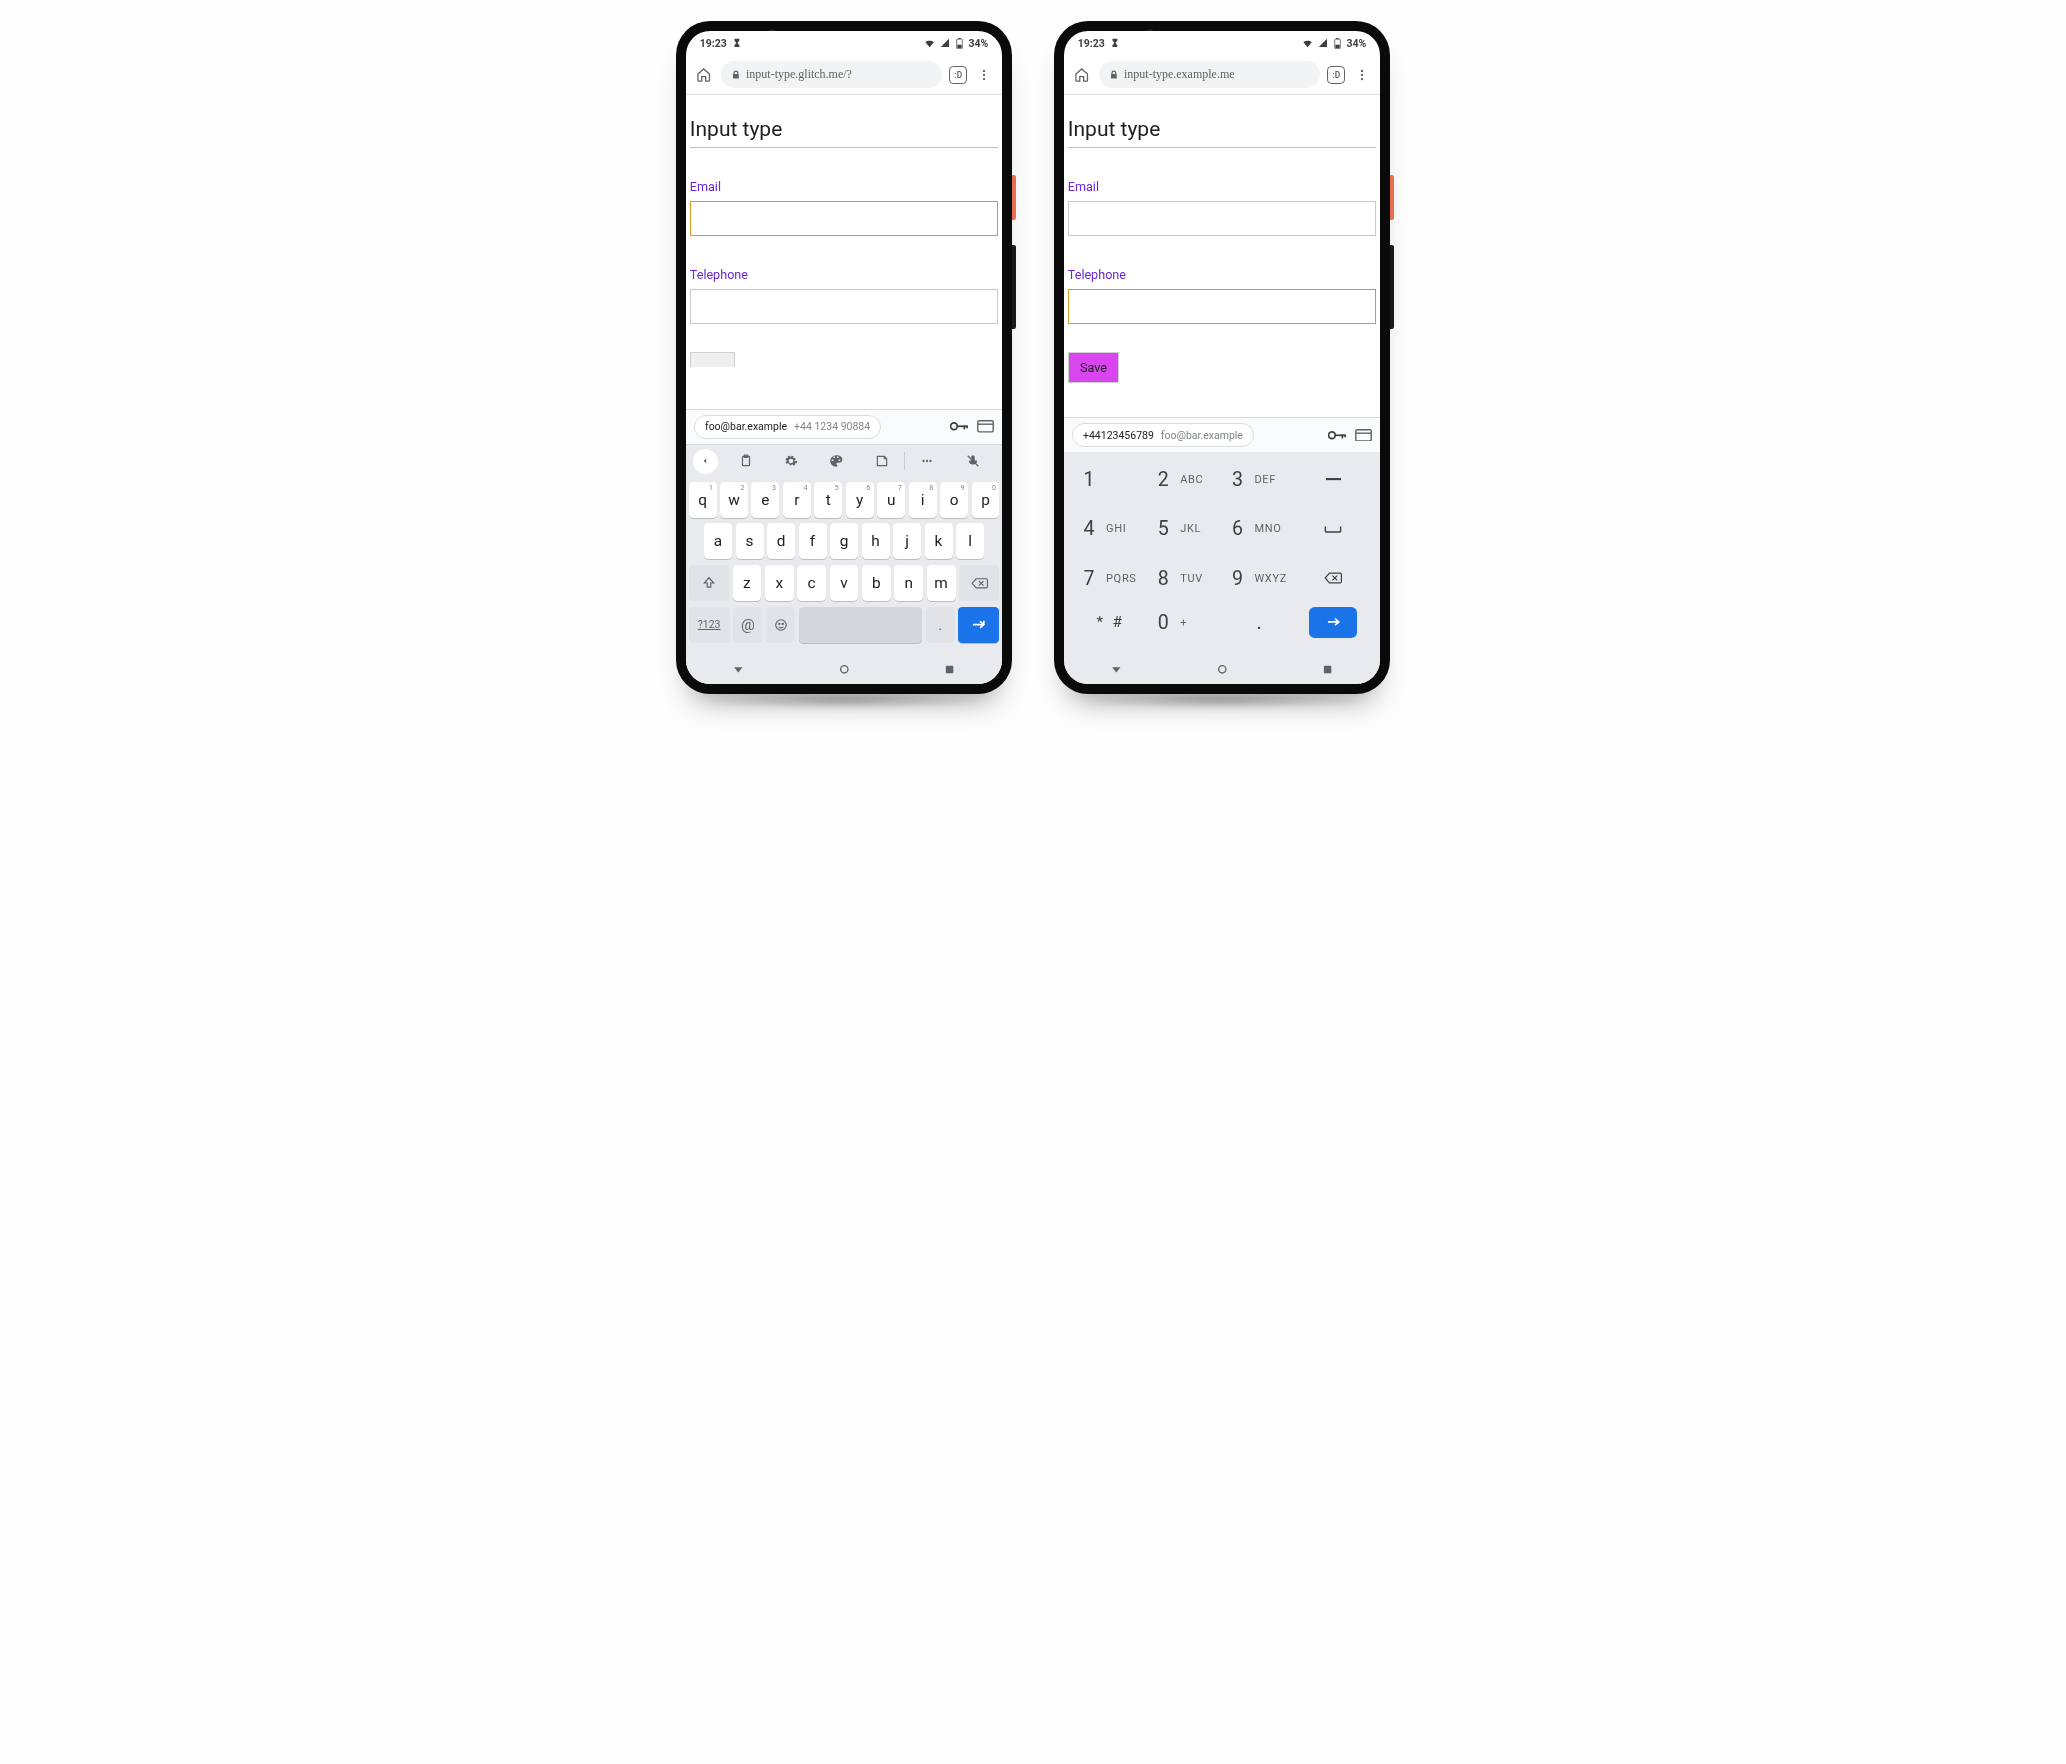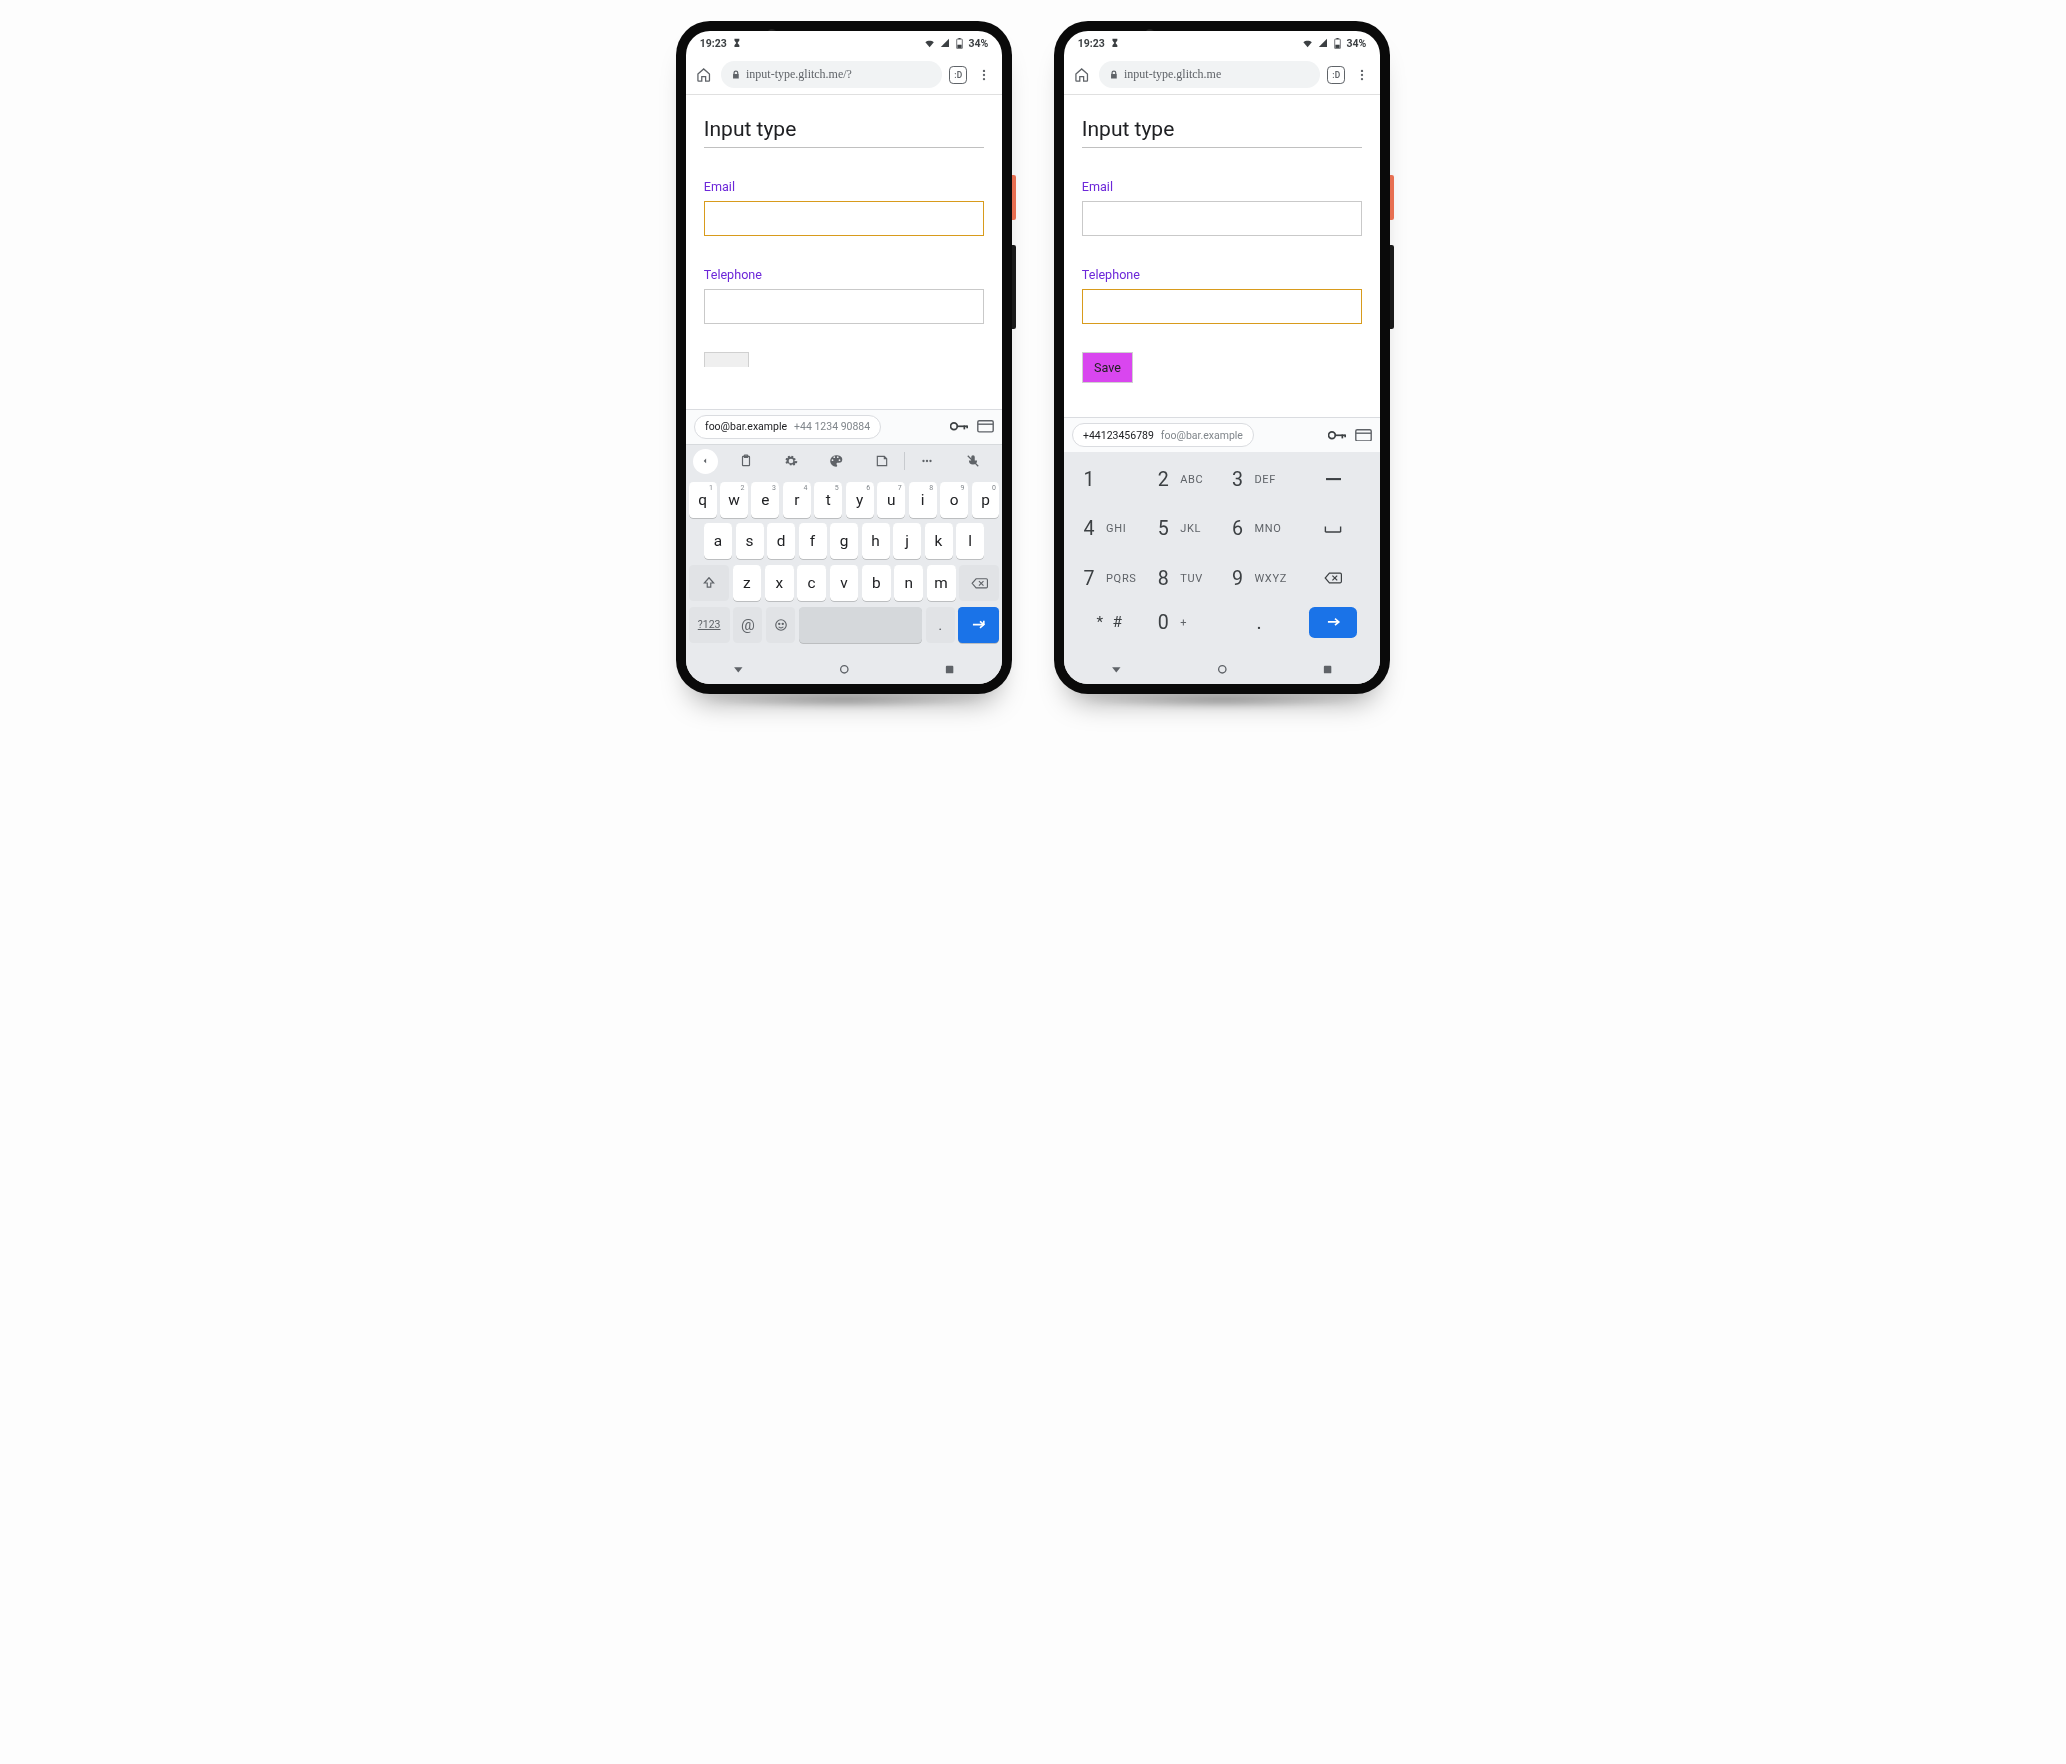--- a/index.html
+++ b/index.html
@@ -124,21 +124,21 @@
     width: 18px; height: 18px;
     border: 1.4px solid #5f6368;
     border-radius: 4.2px;
     display: flex; align-items: center; justify-content: center;
     font-size: 8.4px; font-weight: 600; color: #5f6368;
   }
   .icon-btn { width: 19.6px; height: 19.6px; display:flex; align-items:center; justify-content:center; color:#5f6368; }
   
   .page {
     flex: 1;
-    padding: 14px 18px 0;
+    padding: 14px 4px 0;
     overflow: hidden;
     color: #202124;
   }
   .page h1 {
     font-weight: 400;
     font-size: 21px;
     margin: 8.4px 0 4.2px;
     padding-bottom: 5.6px;
     border-bottom: 0.7px solid var(--heading-underline);
   }
@@ -562,21 +562,21 @@
           <svg width="15.4" height="15.4" viewBox="0 0 24 24" fill="none" stroke="#5f6368" stroke-width="2">
             <path d="M3 11l9-8 9 8v10a1 1 0 0 1-1 1h-5v-7h-6v7H4a1 1 0 0 1-1-1z"></path>
           </svg>
         </span>
       <div class="omnibox">
         <span class="ic">
             <svg width="9.8" height="9.8" viewBox="0 0 24 24" fill="#5f6368">
               <path d="M6 10V7a6 6 0 1 1 12 0v3h1v11H5V10zm3 0h6V7a3 3 0 0 0-6 0z"></path>
             </svg>
           </span>
-        <span>input-type.glitch.me</span>
+        <span>input-type.example.me</span>
       </div>
       <div class="tab-badge">:D</div>
       <span class="icon-btn">
           <svg width="14" height="14" viewBox="0 0 24 24" fill="#5f6368">
             <circle cx="12" cy="5" r="2"></circle>
             <circle cx="12" cy="12" r="2"></circle>
             <circle cx="12" cy="19" r="2"></circle>
           </svg>
         </span>
     </div>

